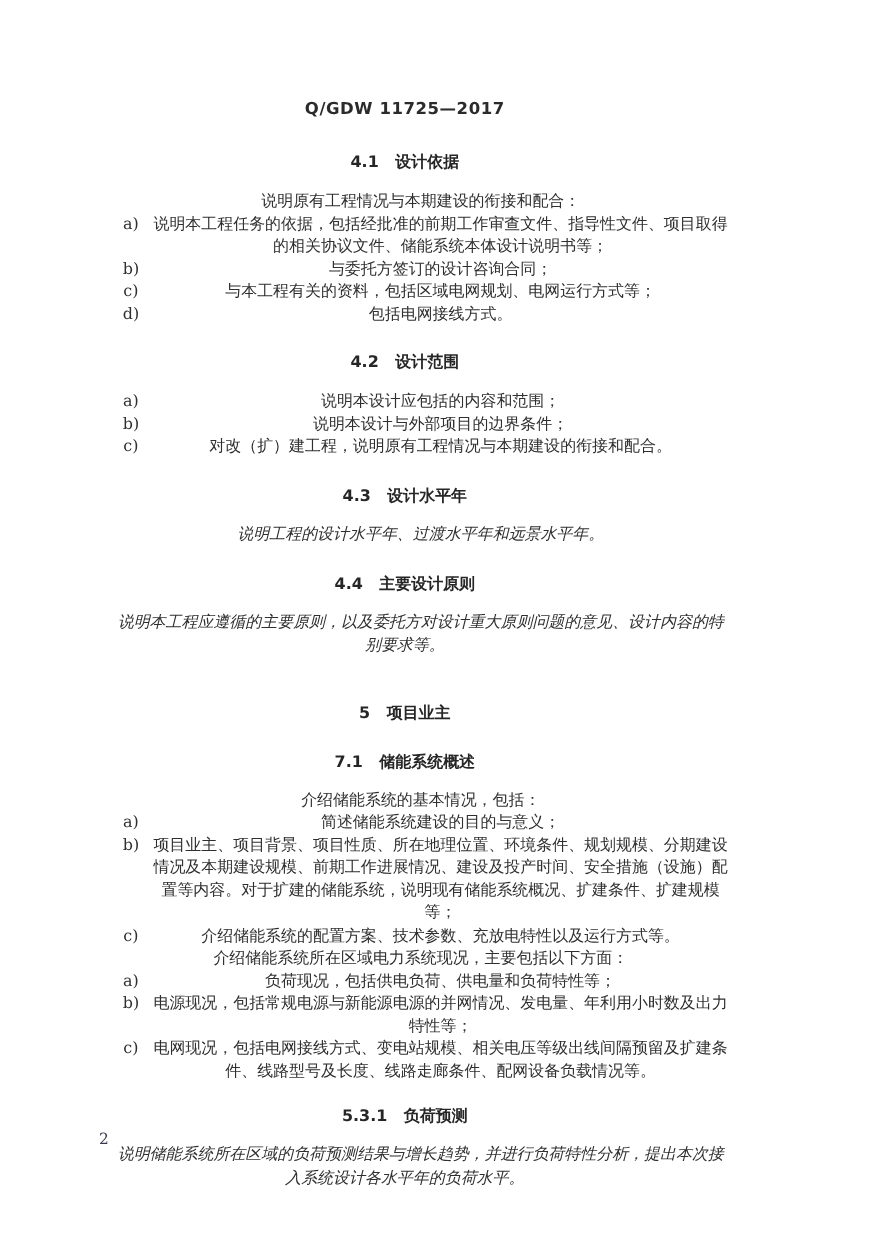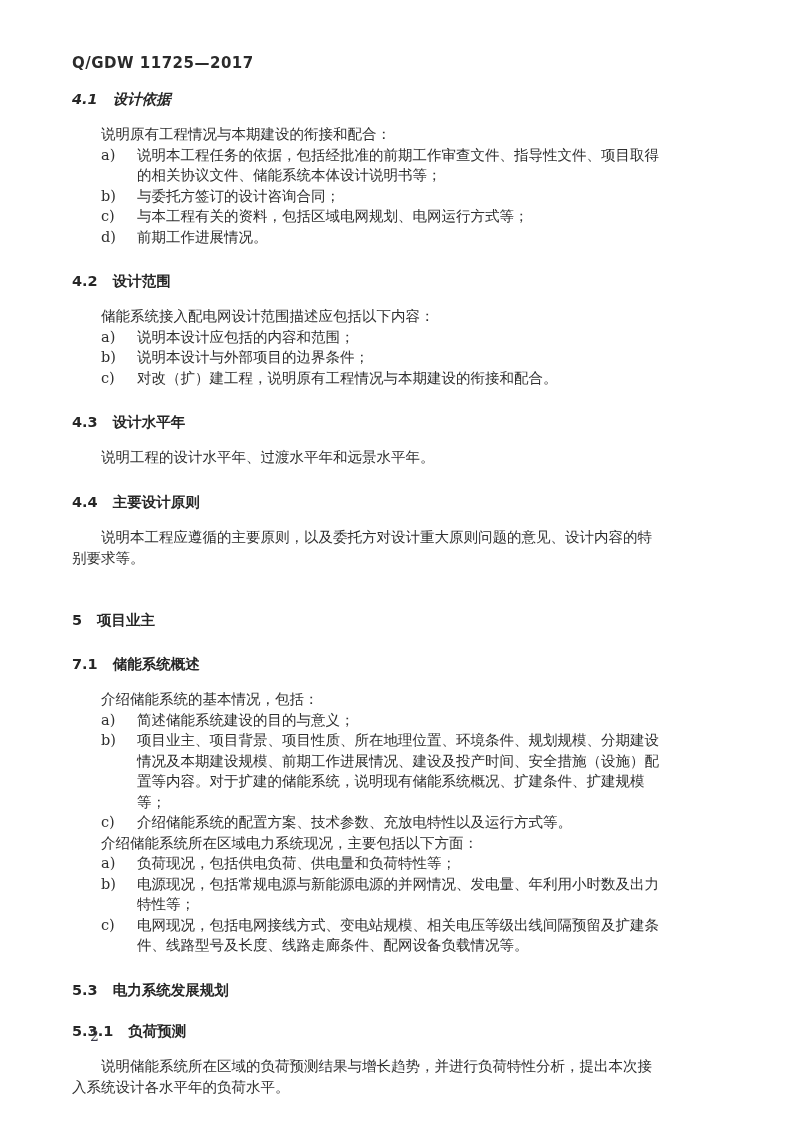--- a/index.html
+++ b/index.html
@@ -10,51 +10,53 @@
     color: #2f2f2f;
     font-family: "DejaVu Serif", "Liberation Serif", serif;
     font-size: 14.5px;
     position: relative;
     overflow: hidden;
   }
   .page {
     box-sizing: border-box;
     width: 728px;
     height: 1123px;
-    padding: 54px 64px 0 72px;
+    padding: 90px 64px 0 72px;
+    text-align: center;
   }
   .doc-code {
     font-family: "DejaVu Sans", "Liberation Sans", sans-serif;
     font-weight: bold;
     font-size: 15px;
     color: #2b2b2b;
     letter-spacing: 0.5px;
     margin: 0;
   }
   .h {
     font-family: "DejaVu Sans", "Liberation Sans", sans-serif;
     font-weight: bold;
     font-size: 14.5px;
     color: #262626;
     margin: 25px 0 15px 0;
     line-height: 19px;
   }
   .h .num { margin-right: 15px; }
-  .h.first { margin-top: 18px; font-style: italic; }
+  .h.first { margin-top: 31px; }
   .h.chapter { margin-top: 42px; margin-bottom: 24px; }
   .h.tight { margin-top: 22px; }
   .intro {
     margin: 0;
     line-height: 20.5px;
     text-indent: 2em;
   }
   .para {
     margin: 0;
     line-height: 21px;
     text-indent: 2em;
+    font-style: italic;
   }
   .list { margin: 0; }
   .li {
     display: flex;
     margin-left: 2em;
     line-height: 20.5px;
   }
   .li .lab { flex: none; width: 36px; }
   .li .txt { flex: 1; }
   .footer-pagenum {
@@ -82,26 +84,25 @@
     <div class="li">
         <span class="lab">b)</span>
         <span class="txt">与委托方签订的设计咨询合同；</span>
       </div>
     <div class="li">
         <span class="lab">c)</span>
         <span class="txt">与本工程有关的资料，包括区域电网规划、电网运行方式等；</span>
       </div>
     <div class="li">
         <span class="lab">d)</span>
-        <span class="txt">前期工作进展情况。</span>
+        <span class="txt">包括电网接线方式。</span>
       </div>
   </div>
 
   <h2 class="h"><span class="num">4.2</span><span>设计范围</span></h2>
-  <p class="intro">储能系统接入配电网设计范围描述应包括以下内容：</p>
   <div class="list">
     <div class="li">
         <span class="lab">a)</span>
         <span class="txt">说明本设计应包括的内容和范围；</span>
       </div>
     <div class="li">
         <span class="lab">b)</span>
         <span class="txt">说明本设计与外部项目的边界条件；</span>
       </div>
     <div class="li">
@@ -144,20 +145,19 @@
     <div class="li">
         <span class="lab">b)</span>
         <span class="txt">电源现况，包括常规电源与新能源电源的并网情况、发电量、年利用小时数及出力特性等；</span>
       </div>
     <div class="li">
         <span class="lab">c)</span>
         <span class="txt">电网现况，包括电网接线方式、变电站规模、相关电压等级出线间隔预留及扩建条件、线路型号及长度、线路走廊条件、配网设备负载情况等。</span>
       </div>
   </div>
 
-  <h2 class="h"><span class="num">5.3</span><span>电力系统发展规划</span></h2>
 
   <h2 class="h tight"><span class="num">5.3.1</span><span>负荷预测</span></h2>
   <p class="para">说明储能系统所在区域的负荷预测结果与增长趋势，并进行负荷特性分析，提出本次接入系统设计各水平年的负荷水平。</p>
 
 </div>
 
 <div class="footer-pagenum">2</div>
 
 </body></html>

